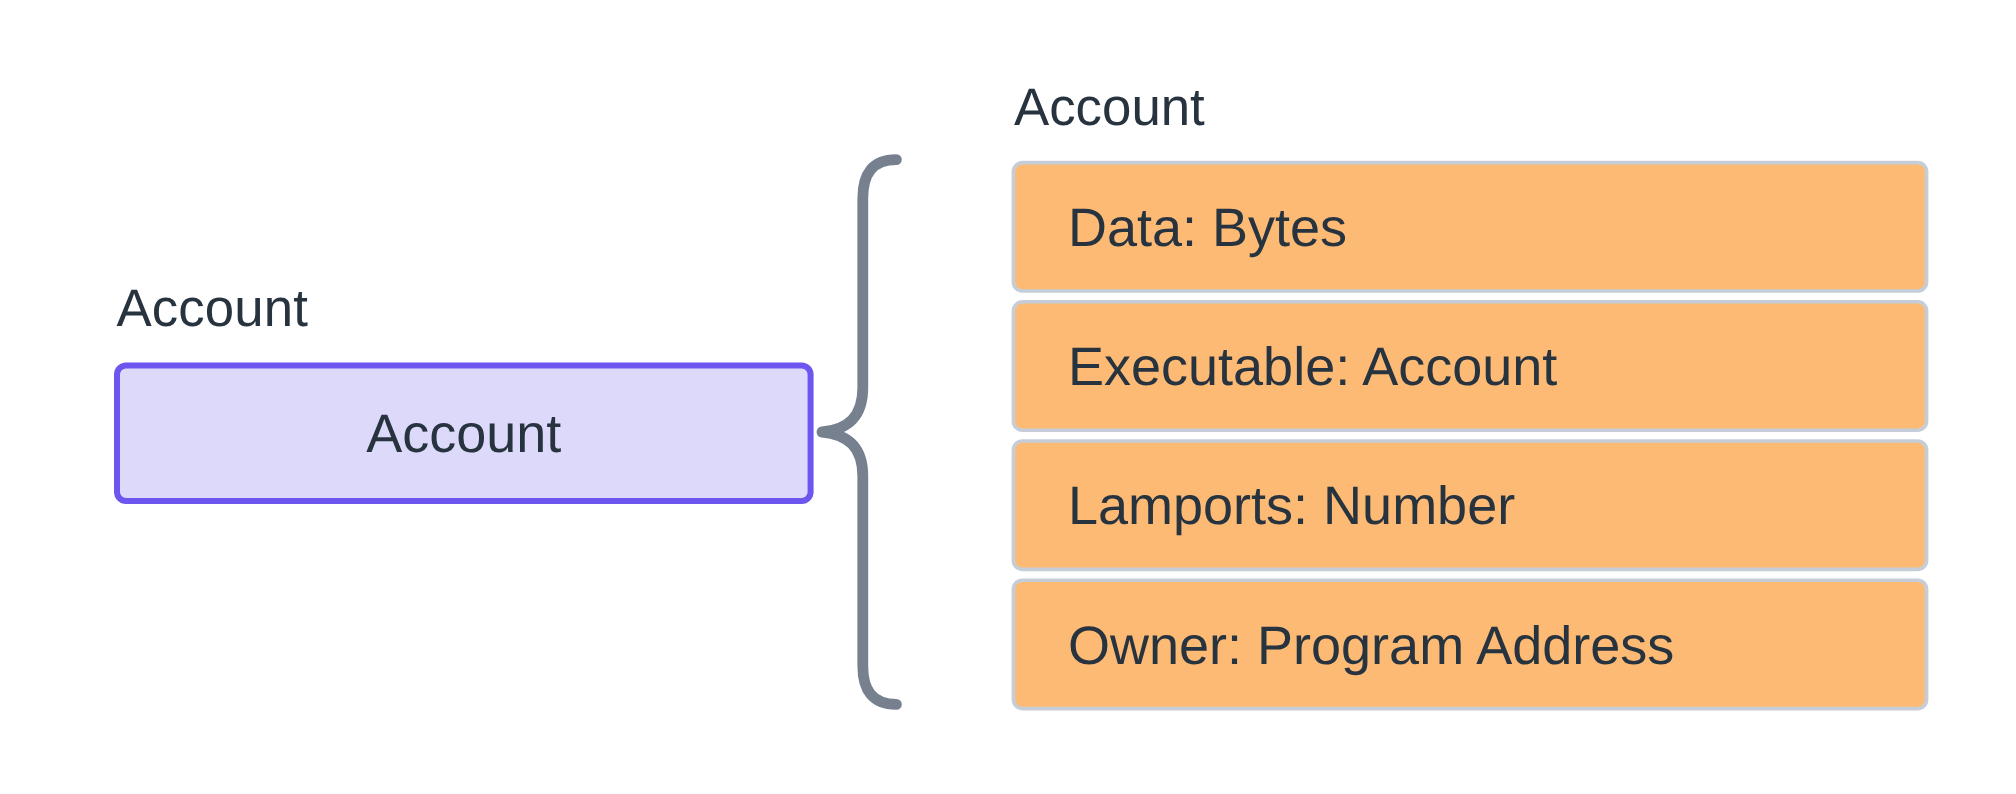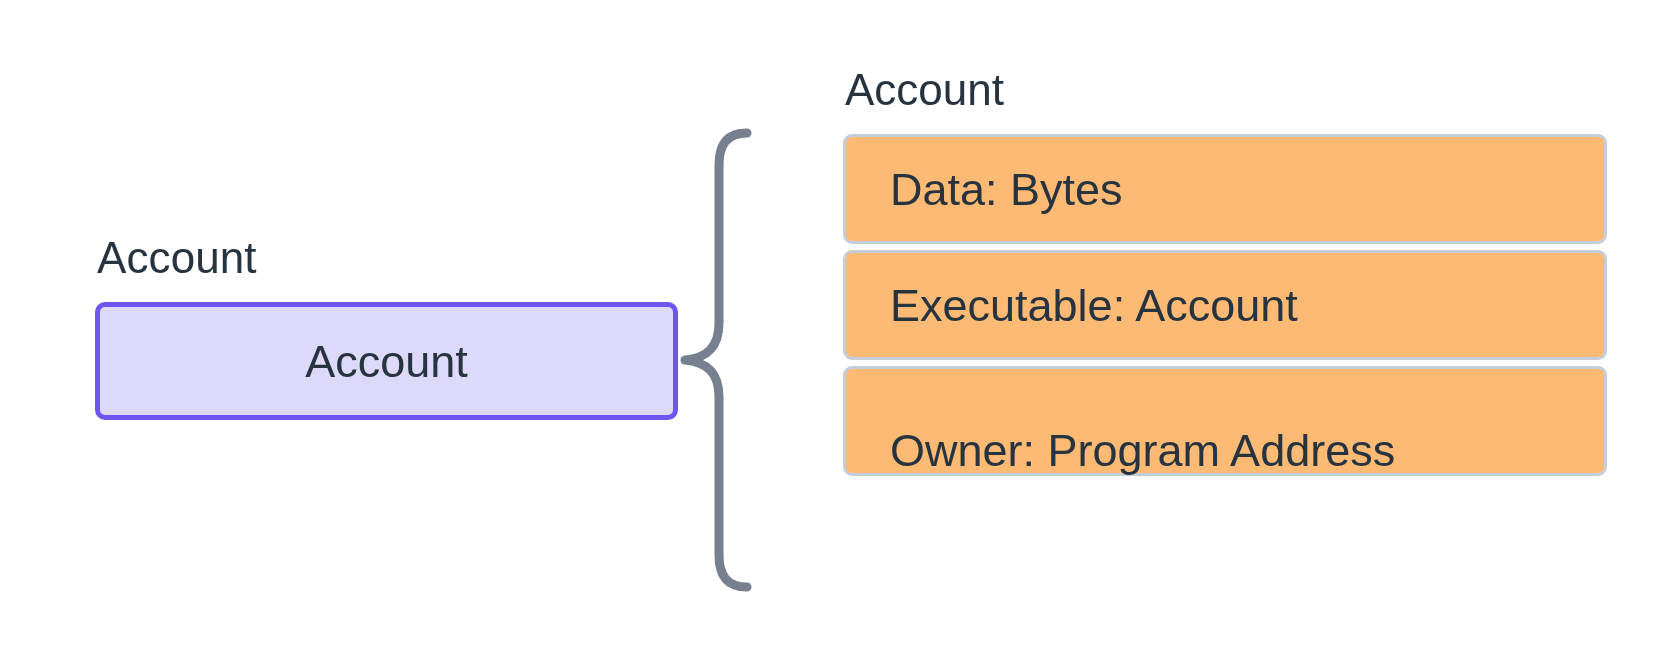--- a/index.html
+++ b/index.html
@@ -94,21 +94,20 @@
     background: #fdba74;
     border: 3px solid #c5ced8;
     border-radius: 9px;
     display: flex;
     align-items: center;
     padding-left: 44px;
     margin-bottom: 6px;
   }
   .field-row:last-child {
     margin-bottom: 0;
-    align-items: flex-end;
   }
   .field-row-label {
     font-size: 45px;
     line-height: 1;
     color: #27333f;
     white-space: nowrap;
   }
 </style>
 </head>
 <body>
@@ -137,18 +136,21 @@
   <div class="right-group">
     <div class="struct-title">Account</div>
     <ul class="field-list">
       <li class="field-row">
         <span class="field-row-label">Data: Bytes</span>
       </li>
       <li class="field-row">
         <span class="field-row-label">Executable: Account</span>
       </li>
       <li class="field-row">
+        <span class="field-row-label">Lamports: Number</span>
+      </li>
+      <li class="field-row">
         <span class="field-row-label">Owner: Program Address</span>
       </li>
     </ul>
   </div>
 
 </div>
 
 </body></html>

